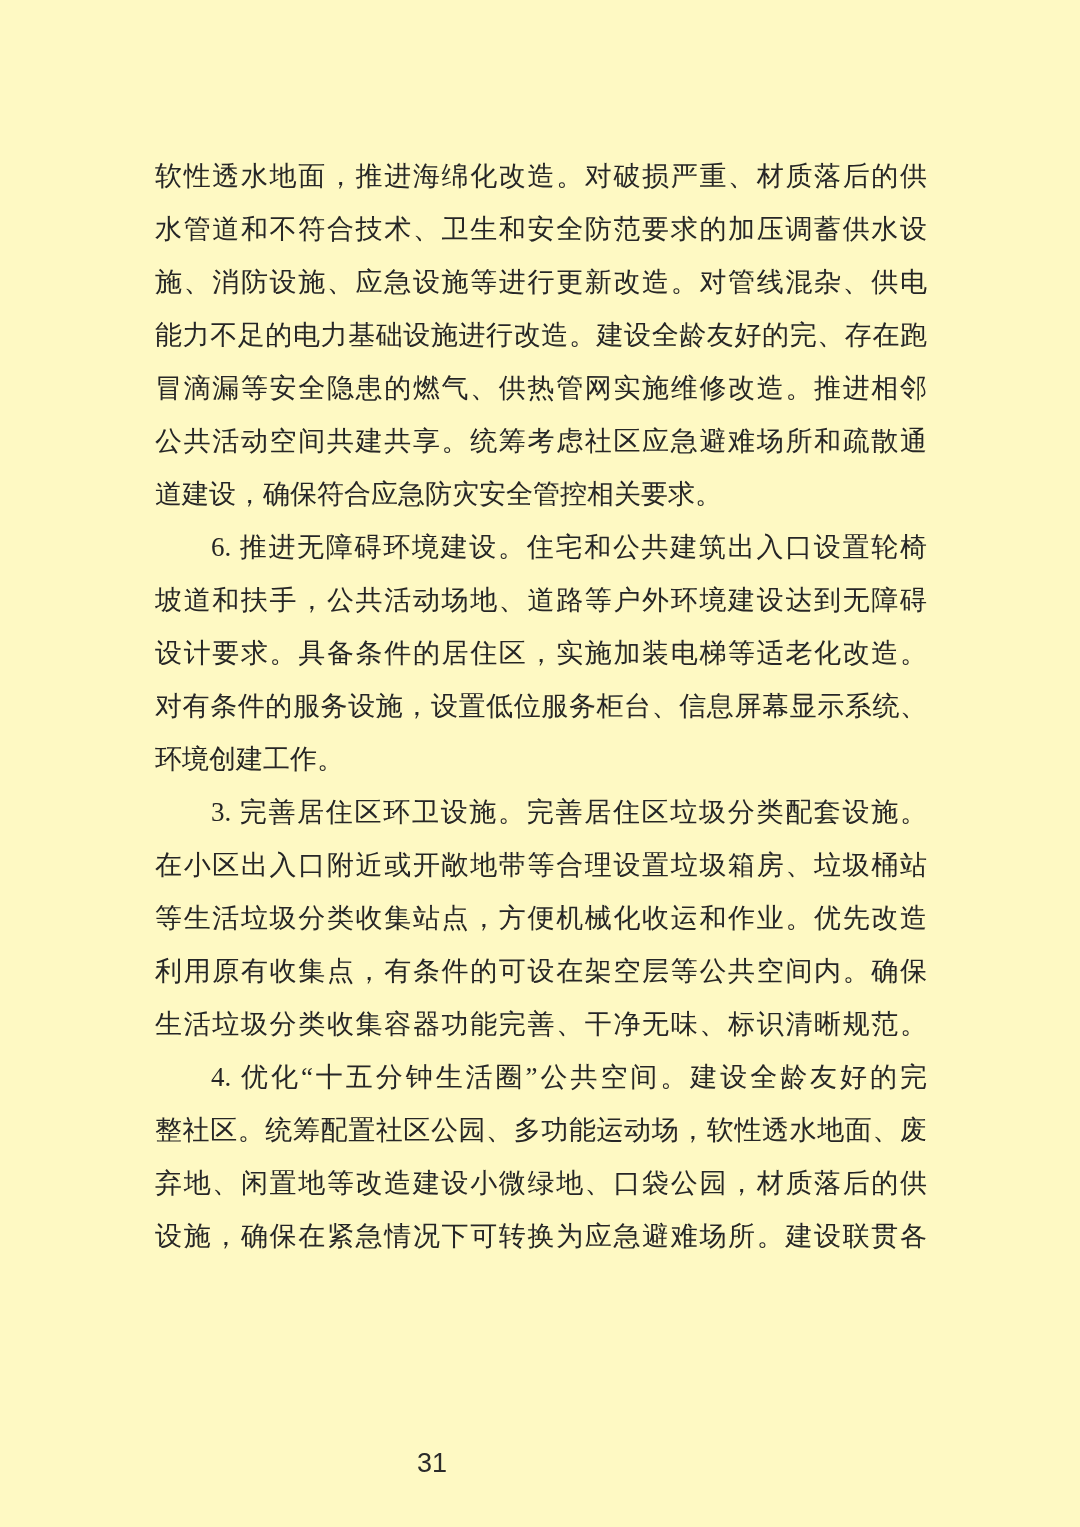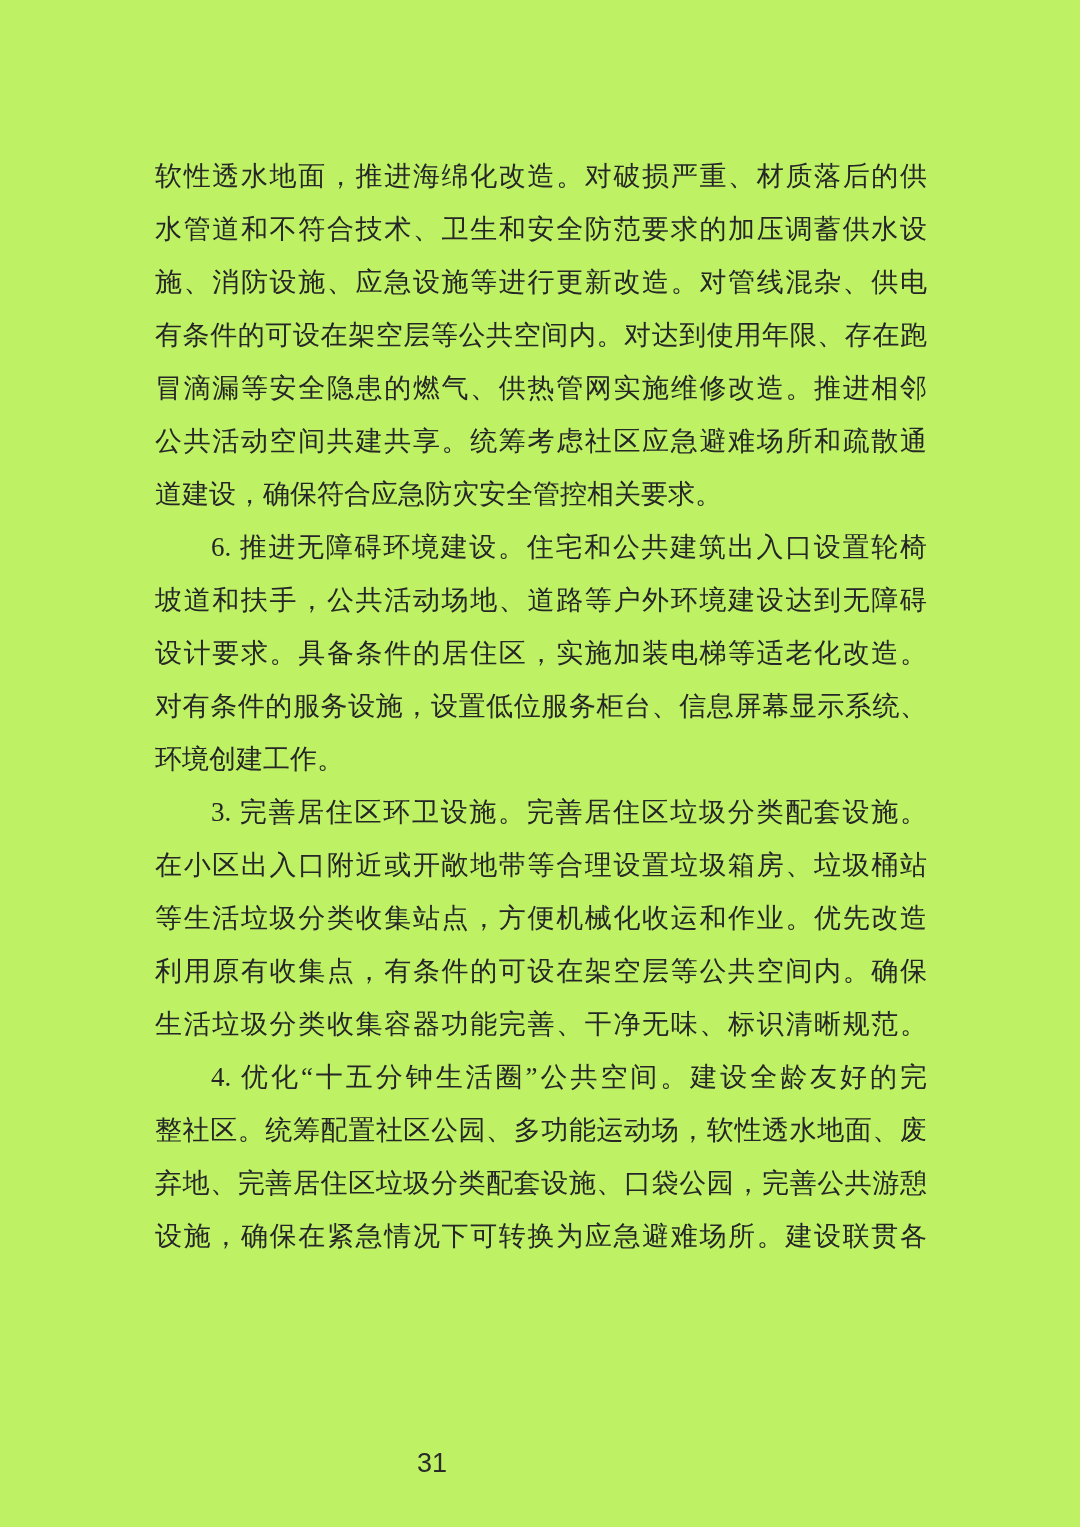--- a/index.html
+++ b/index.html
@@ -4,21 +4,21 @@
 <style>
   html, body {
     margin: 0;
     padding: 0;
     background: #ffffff;
   }
   .page {
     position: relative;
     width: 1080px;
     height: 1527px;
-    background: #bef264;
+    background: #fef9c3;
     overflow: hidden;
     font-family: "Liberation Serif", "DejaVu Serif", serif;
     color: #262626;
   }
   .text-block {
     position: absolute;
     left: 155px;
     top: 150px;
     width: 772px;
   }
@@ -51,33 +51,33 @@
   }
 </style>
 </head>
 <body>
 
 <div class="page">
   <div class="text-block">
     <div class="line">软性透水地面，推进海绵化改造。对破损严重、材质落后的供</div>
     <div class="line">水管道和不符合技术、卫生和安全防范要求的加压调蓄供水设</div>
     <div class="line">施、消防设施、应急设施等进行更新改造。对管线混杂、供电</div>
-    <div class="line">有条件的可设在架空层等公共空间内。对达到使用年限、存在跑</div>
+    <div class="line">能力不足的电力基础设施进行改造。建设全龄友好的完、存在跑</div>
     <div class="line">冒滴漏等安全隐患的燃气、供热管网实施维修改造。推进相邻</div>
     <div class="line">公共活动空间共建共享。统筹考虑社区应急避难场所和疏散通</div>
     <div class="line short">道建设，确保符合应急防灾安全管控相关要求。</div>
     <div class="line indent">6. 推进无障碍环境建设。住宅和公共建筑出入口设置轮椅</div>
     <div class="line">坡道和扶手，公共活动场地、道路等户外环境建设达到无障碍</div>
     <div class="line">设计要求。具备条件的居住区，实施加装电梯等适老化改造。</div>
     <div class="line">对有条件的服务设施，设置低位服务柜台、信息屏幕显示系统、</div>
     <div class="line short">环境创建工作。</div>
     <div class="line indent">3. 完善居住区环卫设施。完善居住区垃圾分类配套设施。</div>
     <div class="line">在小区出入口附近或开敞地带等合理设置垃圾箱房、垃圾桶站</div>
     <div class="line">等生活垃圾分类收集站点，方便机械化收运和作业。优先改造</div>
     <div class="line">利用原有收集点，有条件的可设在架空层等公共空间内。确保</div>
     <div class="line">生活垃圾分类收集容器功能完善、干净无味、标识清晰规范。</div>
     <div class="line indent">4. 优化“十五分钟生活圈”公共空间。建设全龄友好的完</div>
     <div class="line">整社区。统筹配置社区公园、多功能运动场，软性透水地面、废</div>
-    <div class="line">弃地、完善居住区垃圾分类配套设施、口袋公园，完善公共游憩</div>
+    <div class="line">弃地、闲置地等改造建设小微绿地、口袋公园，材质落后的供</div>
     <div class="line">设施，确保在紧急情况下可转换为应急避难场所。建设联贯各</div>
   </div>
   <div class="page-number">31</div>
 </div>
 
 </body></html>

